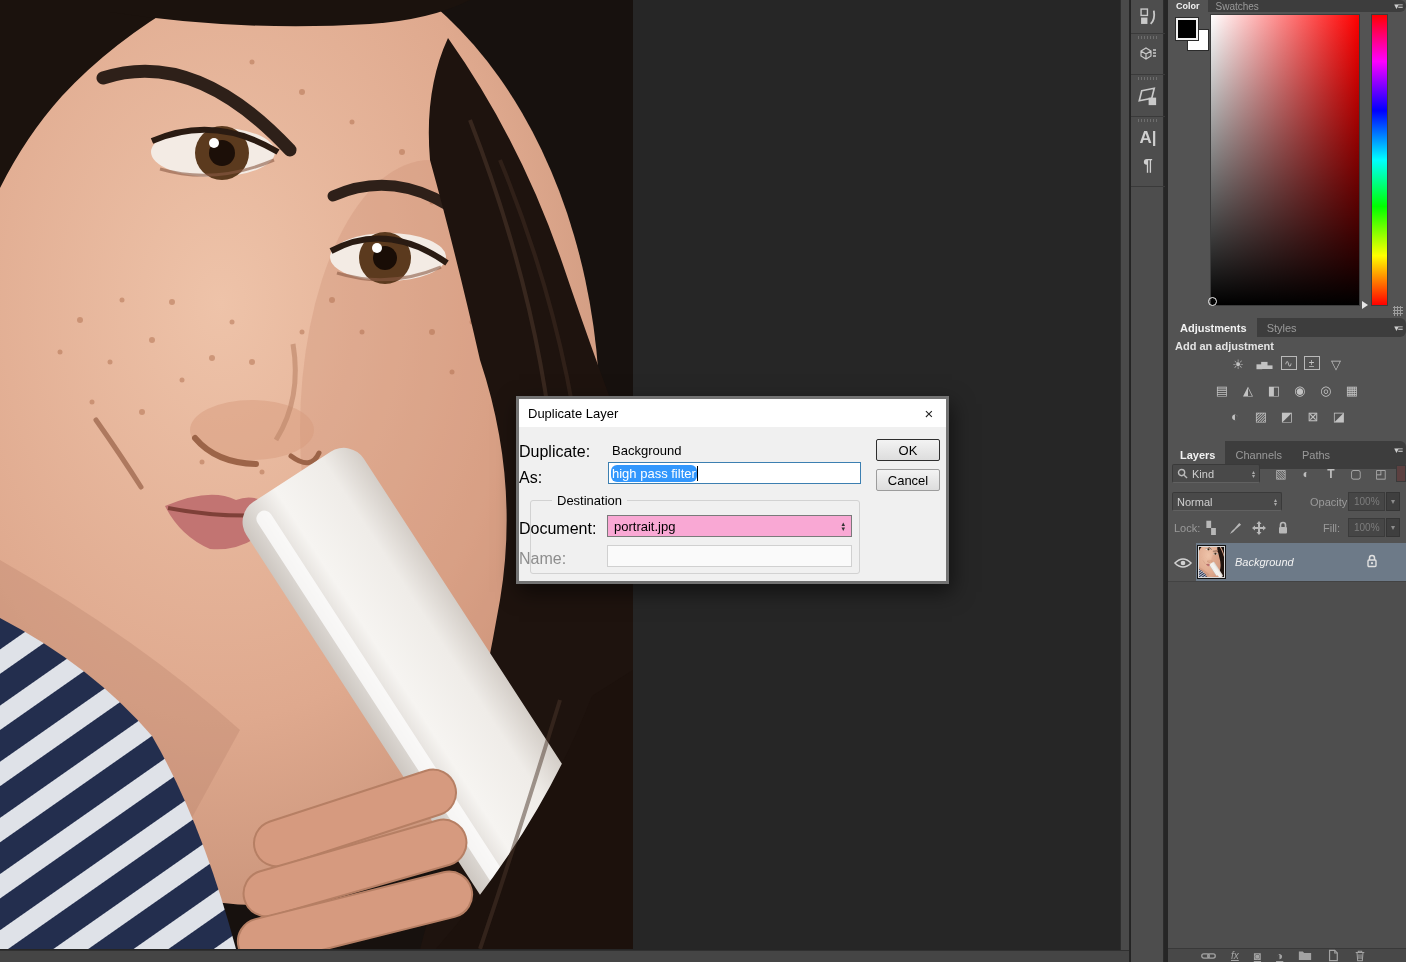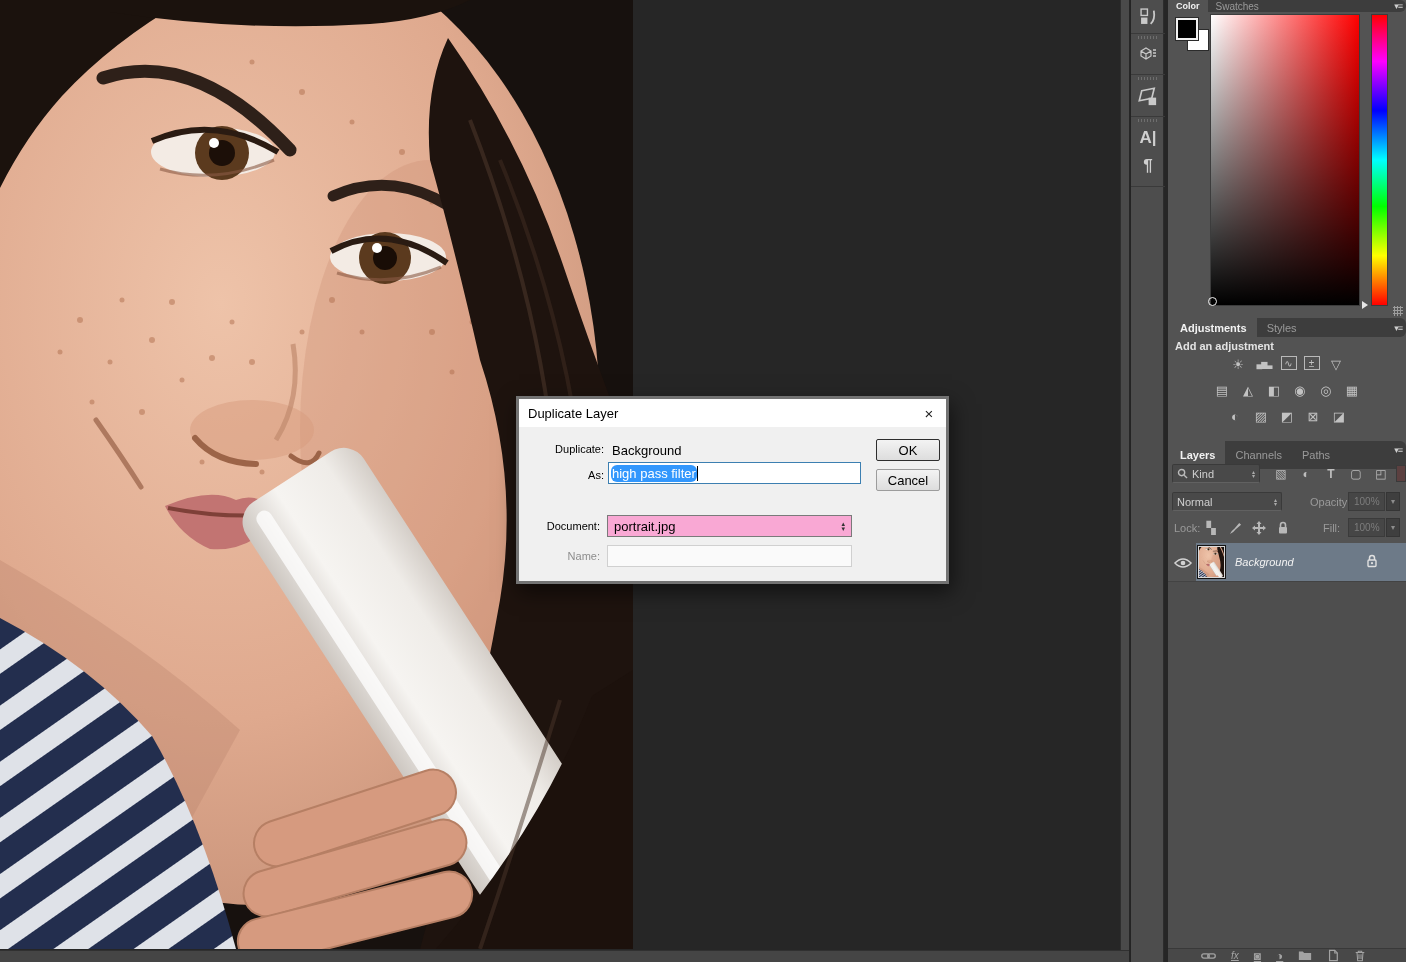--- a/index.html
+++ b/index.html
@@ -63,21 +63,21 @@
   .layer-rest{position:absolute;left:0;top:140px;width:238px;height:367px;background:#4e4e4e;border-top:1px solid #434343;}
   .lbottom{position:absolute;left:0;bottom:0;width:238px;height:14px;background:#484848;border-top:1px solid #393939;display:flex;align-items:center;gap:15px;padding-left:33px;}
   .bic{color:#a3a3a3;font-size:10px;line-height:10px;display:flex;align-items:center;text-decoration:underline;}
   .bic.fx{font-style:italic;font-size:10px;}
 
   
   .dlg{position:absolute;left:516px;top:396px;width:433px;height:188px;background:#f0f0f0;border:3px solid #737373;box-shadow:3px 8px 20px rgba(0,0,0,.55);font-size:13px;color:#000;}
   .dlg-title{position:absolute;left:0;top:0;width:100%;height:28px;background:#ffffff;display:flex;align-items:center;}
   .dlg-title .t{margin-left:9px;font-size:13px;color:#000;}
   .dlg-close{position:absolute;right:0;top:0;width:34px;height:28px;display:flex;align-items:center;justify-content:center;font-size:15px;color:#222;}
-  .rlabel{position:absolute;text-align:right;font-size:11px;}
+  .rlabel{position:absolute;font-size:16px;}
   .win-btn{position:absolute;width:64px;height:22px;background:linear-gradient(#f3f3f3,#dddddd);border:1px solid #9c9c9c;border-radius:2px;display:flex;align-items:center;justify-content:center;font-size:13px;color:#000;}
   .win-btn.default{border-color:#2e2e2e;}
   .win-input{position:absolute;height:22px;background:#fff;border:1px solid #7a7a7a;display:flex;align-items:center;padding-left:2px;font-size:13px;}
   .win-input.focused{border-color:#3c7fb1;}
   .win-input .sel{background:#3297fd;color:#fff;padding:1px 1px;border-radius:6px;}
   .caret{display:inline-block;width:1px;height:15px;background:#000;margin-left:0px;}
   .groupbox{position:absolute;left:11px;top:101px;width:330px;height:74px;border:1px solid #d2d2d2;border-radius:3px;}
   .grouplabel{position:absolute;left:21px;top:-8px;background:#f0f0f0;padding:0 5px;font-size:13px;}
   .win-select{position:absolute;height:22px;background:#f9a8d4;border:1px solid #7a7a7a;display:flex;align-items:center;padding:0 6px;font-size:13px;}
   .win-select .spin{margin-left:auto;display:flex;flex-direction:column;line-height:5px;font-size:7px;color:#333;}
@@ -389,20 +389,23 @@
     <div class="abs" style="left:93px;top:44px;font-size:13px">Background</div>
     <div class="win-btn default" style="left:357px;top:40px">OK</div>
 
     <div class="rlabel" style="left:0;top:70px;width:85px">As:</div>
     <div class="win-input focused" style="left:89px;top:63px;width:253px">
       <span class="sel">high pass filter</span>
         <span class="caret"></span>
     </div>
     <div class="win-btn" style="left:357px;top:70px">Cancel</div>
 
+    <div class="groupbox">
+      <div class="grouplabel">Destination</div>
+    </div>
     <div class="rlabel" style="left:0;top:121px;width:81px">Document:</div>
     <div class="win-select" style="left:88px;top:116px;width:245px">
       <span>portrait.jpg</span>
       <span class="spin">
           <span>▴</span>
           <span>▾</span>
         </span>
     </div>
     <div class="rlabel" style="left:0;top:151px;width:81px;color:#8d8d8d">Name:</div>
     <div class="win-input disabled" style="left:88px;top:146px;width:245px">

